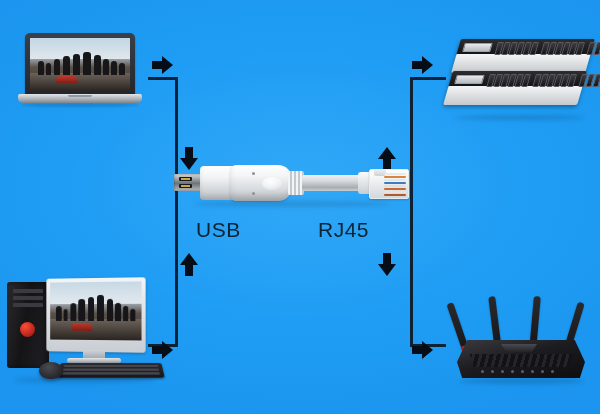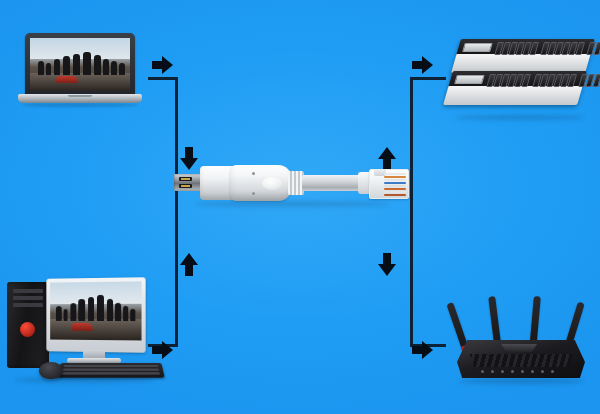--- a/index.html
+++ b/index.html
@@ -455,14 +455,16 @@
         <i class="w" style="top: 6px; background: rgb(230, 231, 232);"></i>
         <i class="w" style="top: 9px; background: rgb(63, 122, 196);"></i>
         <i class="w" style="top: 12px; background: rgb(223, 224, 225);"></i>
         <i class="w" style="top: 15px; background: rgb(200, 106, 48);"></i>
         <i class="w" style="top: 18px; background: rgb(227, 228, 229);"></i>
         <i class="w" style="top: 21px; background: rgb(180, 87, 42);"></i>
       </span>
     </div>
   </div>
 
+  <div class="label" style="left:196px;top:218px;">USB</div>
+  <div class="label" style="left:318px;top:218px;">RJ45</div>
 
 </div>
 
 </body></html>

